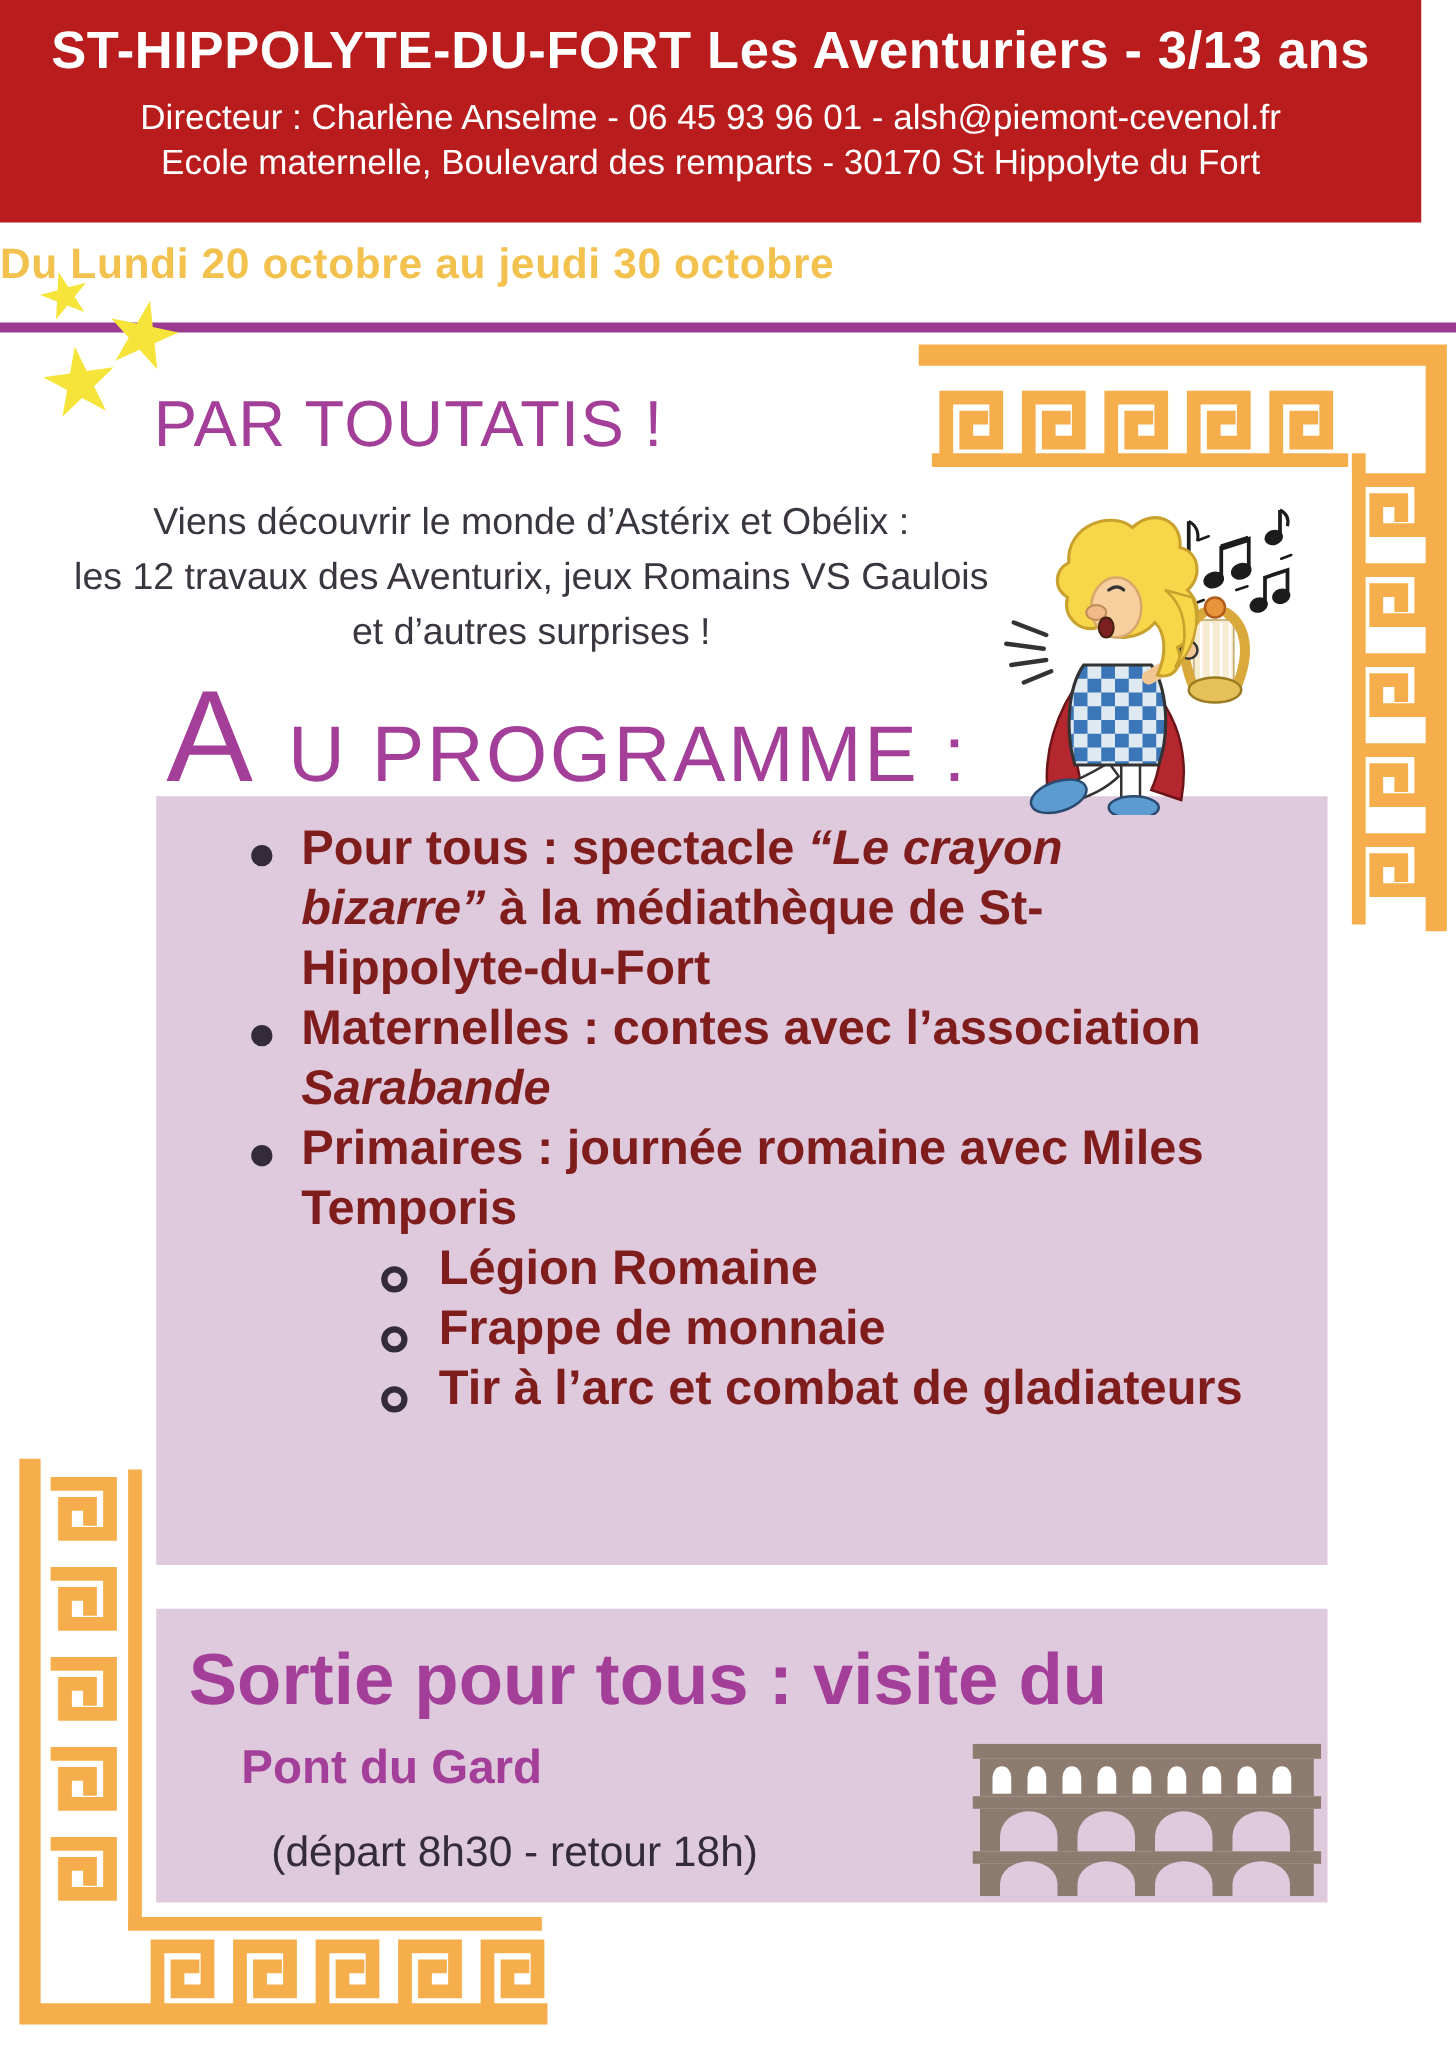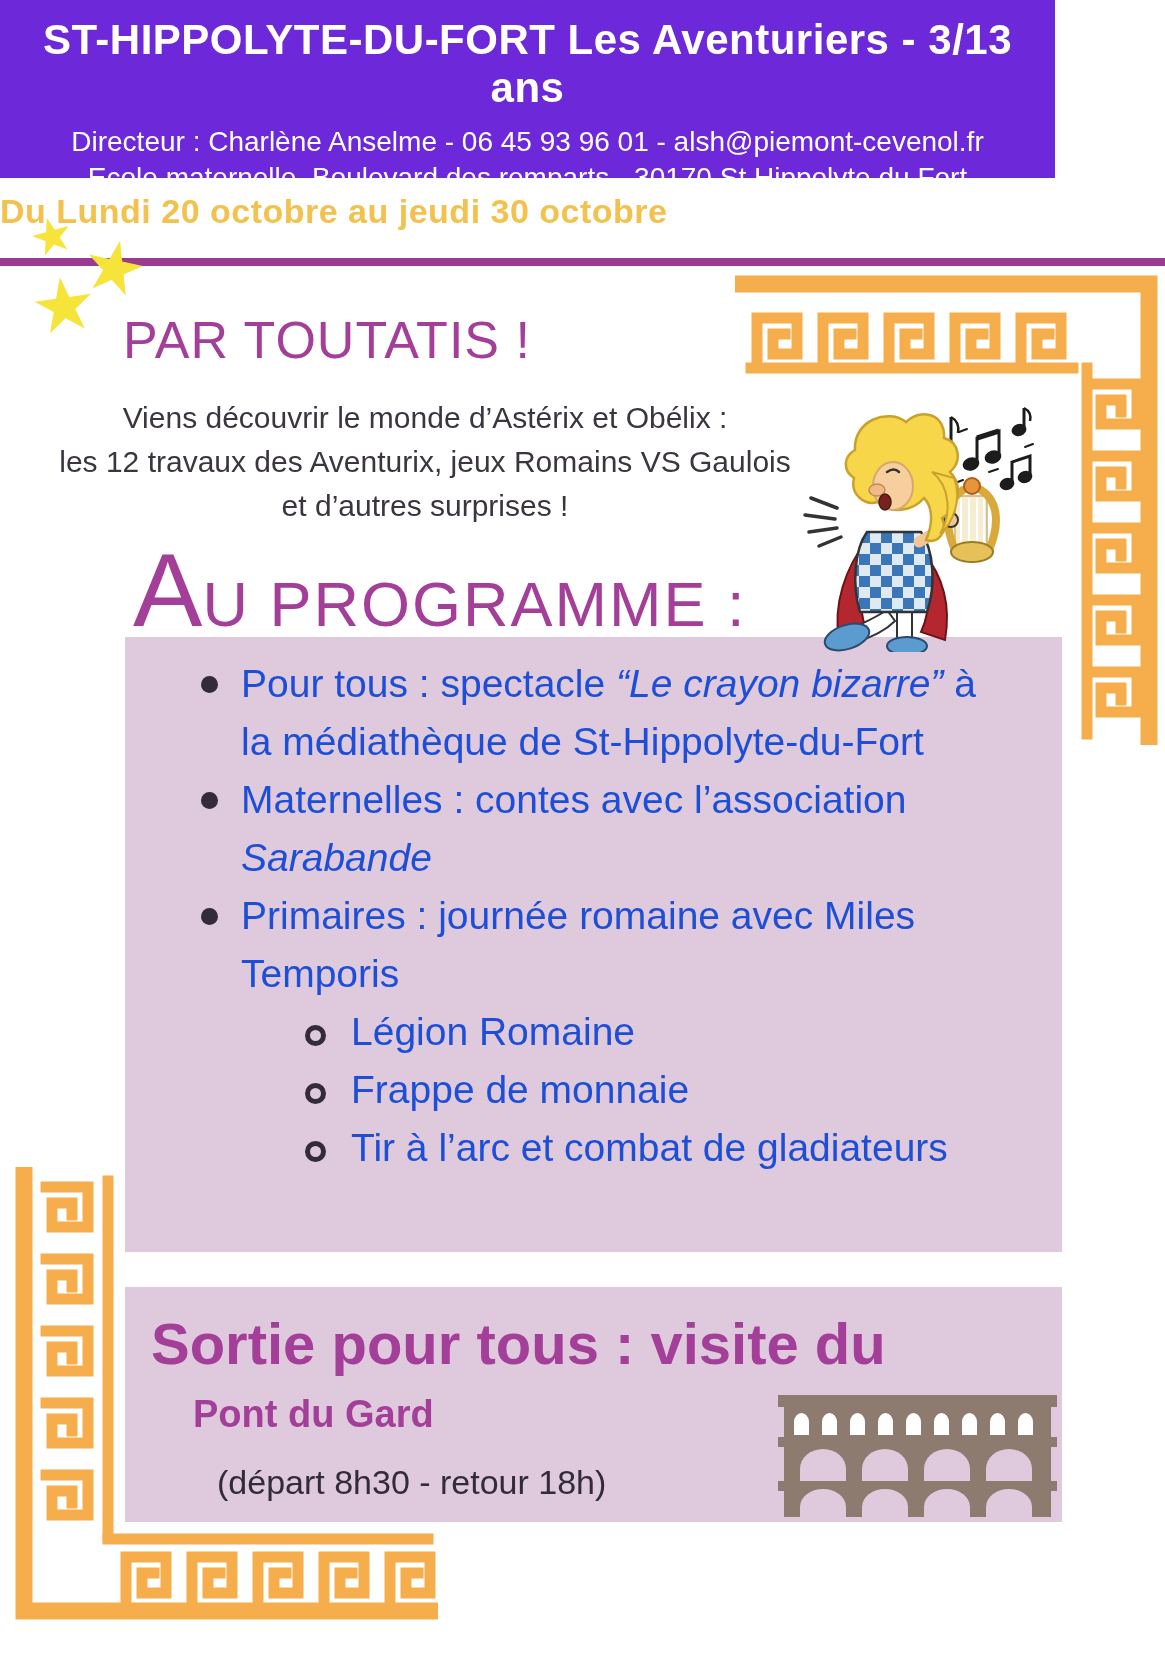--- a/index.html
+++ b/index.html
@@ -1,20 +1,20 @@
 <!DOCTYPE html>
 <html><head>
 <meta charset="utf-8">
 <style>
   html,body{margin:0;padding:0;background:#fff;}
   .page{position:relative;width:1165px;height:1655px;background:#fff;overflow:hidden;
         font-family:"Liberation Sans",sans-serif;}
 
   
-  .header{position:absolute;left:0;top:0;width:1055px;height:178px;background:#6d28d9;color:#fff;text-align:center;}
+  .header{position:absolute;left:0;top:0;width:1137px;height:178px;background:#b91c1c;color:#fff;text-align:center;}
   .header .title{padding-top:16px;font-size:42px;font-weight:bold;letter-spacing:.5px;}
   .header .sub{font-size:28px;line-height:36px;}
   .header .sub1{margin-top:12px;}
 
   
   .dates{position:absolute;left:0;top:192px;width:1165px;text-align:left;
          font-size:34px;font-weight:bold;color:#f2c14e;letter-spacing:.5px;}
 
   
   .rule{position:absolute;left:0;top:258px;width:1165px;height:8px;background:#9a3a91;z-index:1;}
@@ -22,29 +22,29 @@
   .stars{position:absolute;left:28px;top:212px;z-index:2;}
 
   .slogan{position:absolute;left:123px;top:310px;font-size:52px;font-weight:normal;
           color:#a33f99;letter-spacing:1px;}
 
   .intro{position:absolute;left:30px;top:396px;width:790px;text-align:center;
          font-size:30px;line-height:44px;color:#3b3540;white-space:nowrap;}
 
   .prog-heading{position:absolute;left:133px;top:544px;color:#a33f99;font-weight:300;z-index:2;}
   .prog-heading .big{font-size:104px;line-height:92px;}
-  .prog-heading .small{font-size:63px;letter-spacing:2px;}
+  .prog-heading .small{font-size:63px;letter-spacing:2px;margin-left:28px;}
 
   
   .box{position:absolute;left:125px;width:937px;background:#dec9dd;}
   .box1{top:637px;height:615px;}
   .box2{top:1287px;height:235px;}
 
   .prog-list{list-style:none;margin:0;padding:18px 80px 0 40px;
-             font-size:39px;line-height:58px;color:#1d4ed8;}
+             font-size:39px;line-height:48px;color:#7f1d1d;font-weight:bold;}
   .prog-list li{position:relative;}
   .prog-list li.main{padding-left:76px;}
   .prog-list li.sub{padding-left:186px;white-space:nowrap;}
   .prog-list .bullet{position:absolute;display:block;}
   .prog-list .main>.bullet{left:36px;top:21px;width:17px;height:17px;border-radius:50%;background:#332b3a;}
   .prog-list .sub>.bullet{left:140px;top:22px;width:11px;height:11px;border-radius:50%;
                           border:5px solid #332b3a;background:transparent;}
   .prog-list .it{font-style:italic;}
 
   .sortie-line1{padding:22px 0 0 26px;font-size:58px;font-weight:bold;color:#a33f99;line-height:70px;}

